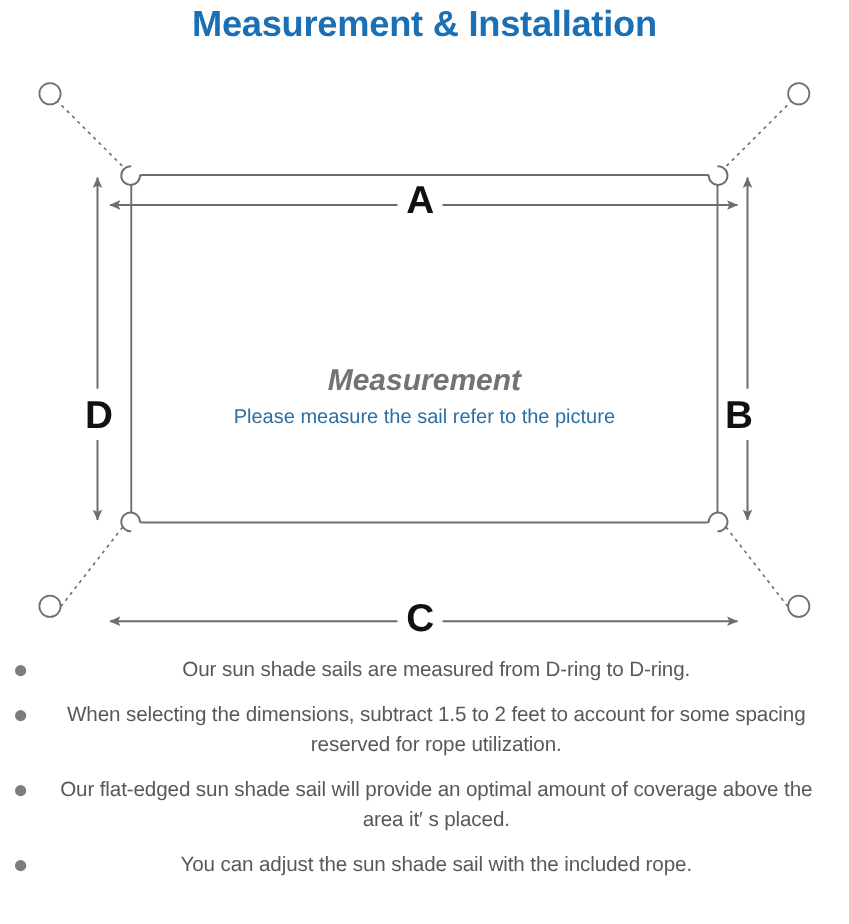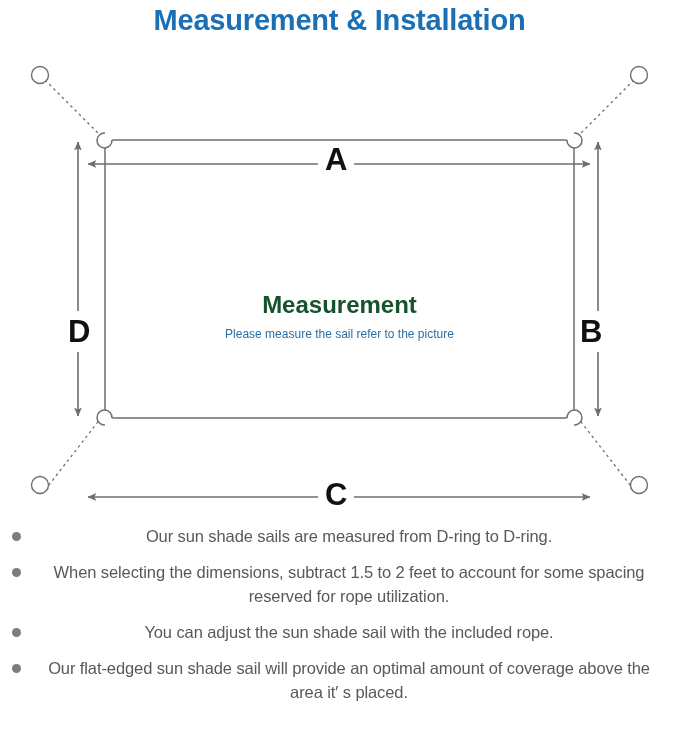--- a/index.html
+++ b/index.html
@@ -52,26 +52,27 @@
   .center-block{
     position:absolute;
     left:0;top:240px;width:679px;
     text-align:center;
     pointer-events:none;
   }
   .center-title{
     font-family:"Liberation Sans", sans-serif;
     font-size:24px;
     font-weight:bold;
-    color:#14532d;
+    color:#737373;
     line-height:30px;
+    font-style:italic;
   }
   .center-sub{
     font-family:"Liberation Sans", sans-serif;
-    font-size:12px;
+    font-size:16px;
     font-weight:normal;
     color:#2b6ea3;
     line-height:22px;
     margin-top:3px;
   }
 
   
   #notes{
     position:absolute;
     left:0;top:524px;
@@ -171,21 +172,21 @@
     <div class="note-row">
       <span class="bullet"></span>
       <span class="note-text">Our sun shade sails are measured from D-ring to D-ring.</span>
     </div>
     <div class="note-row">
       <span class="bullet"></span>
       <span class="note-text">When selecting the dimensions, subtract 1.5 to 2 feet to account for some spacing reserved for rope utilization.</span>
     </div>
     <div class="note-row">
       <span class="bullet"></span>
-      <span class="note-text">You can adjust the sun shade sail with the included rope.</span>
+      <span class="note-text">Our flat-edged sun shade sail will provide an optimal amount of coverage above the area it′ s placed.</span>
     </div>
     <div class="note-row">
       <span class="bullet"></span>
-      <span class="note-text">Our flat-edged sun shade sail will provide an optimal amount of coverage above the area it′ s placed.</span>
+      <span class="note-text">You can adjust the sun shade sail with the included rope.</span>
     </div>
   </div>
 
 </div>
 
 </body></html>

